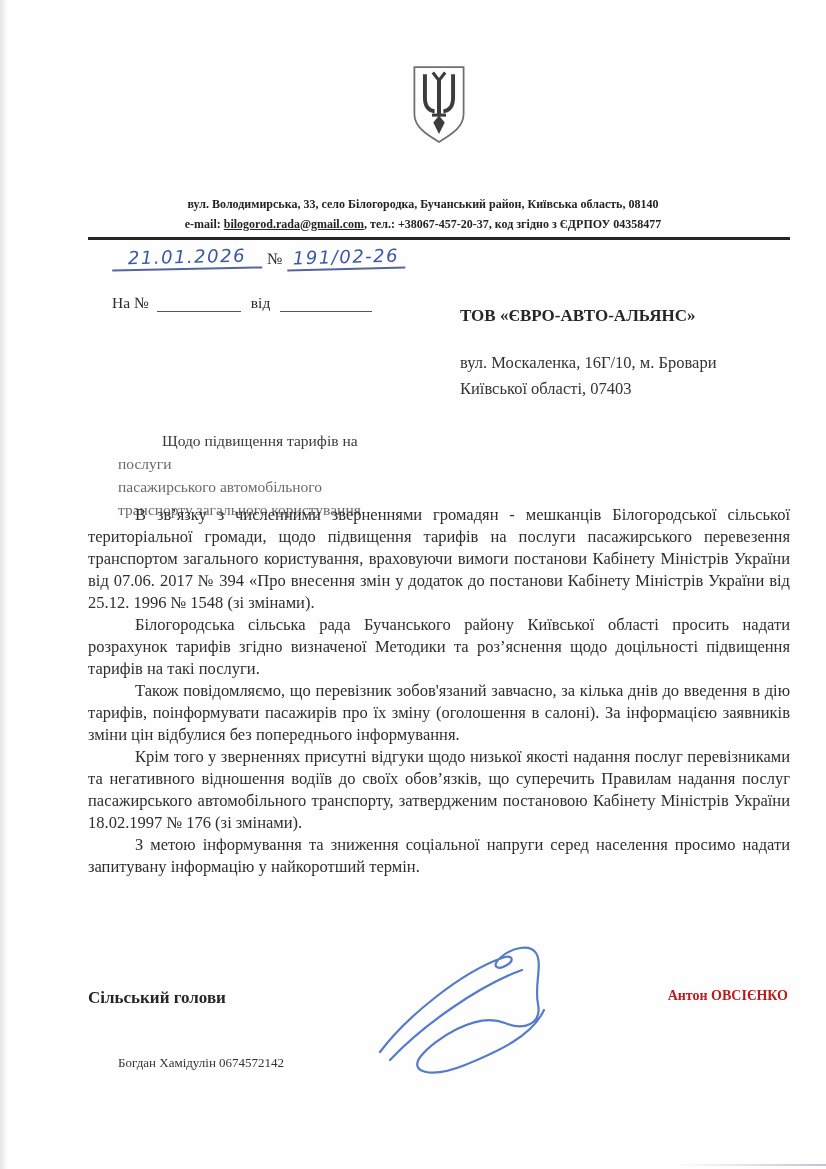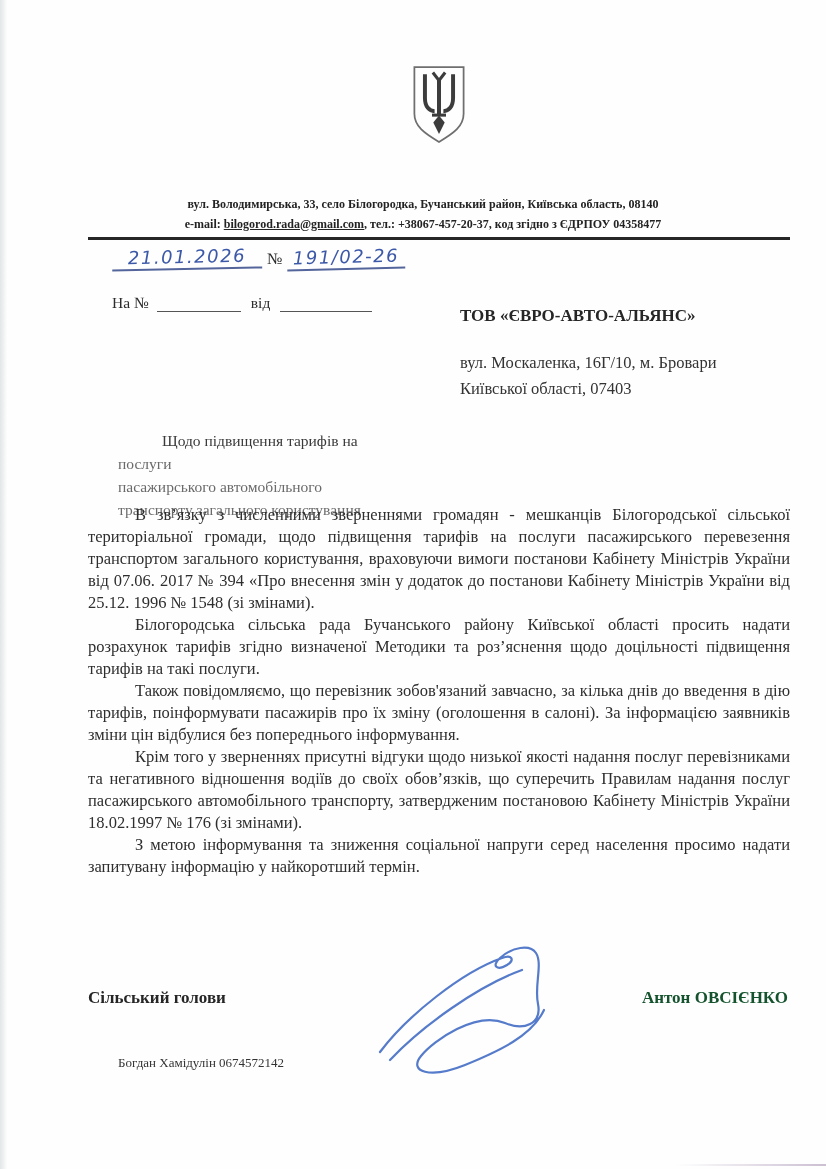--- a/index.html
+++ b/index.html
@@ -54,21 +54,21 @@
     font-size:15.5px;line-height:23px;color:#6a6a6a;}
   .subject .dark{color:#3a3a3a;margin-left:44px;}
 
   
   .body-text{position:absolute;left:88px;top:504px;width:702px;
     font-size:16.5px;line-height:22px;text-align:justify;color:#2e2e2e;}
   .body-text p{margin:0;text-indent:47px;}
 
   
   .sig-title{position:absolute;left:88px;top:988px;font-weight:bold;font-size:17px;color:#262626;}
-  .sig-name{position:absolute;right:38px;top:988px;font-weight:bold;font-size:17px;color:#14532d;}
+  .sig-name{position:absolute;right:38px;top:988px;font-weight:bold;font-size:14px;color:#b91c1c;}
   .signature-svg{position:absolute;left:372px;top:944px;width:210px;height:140px;}
   .executor{position:absolute;left:118px;top:1055px;font-size:13px;color:#333;}
 </style>
 </head>
 <body>
 
 <div id="page">
   <div class="scan-edge"></div>
   <div class="corner-line"></div>
 

